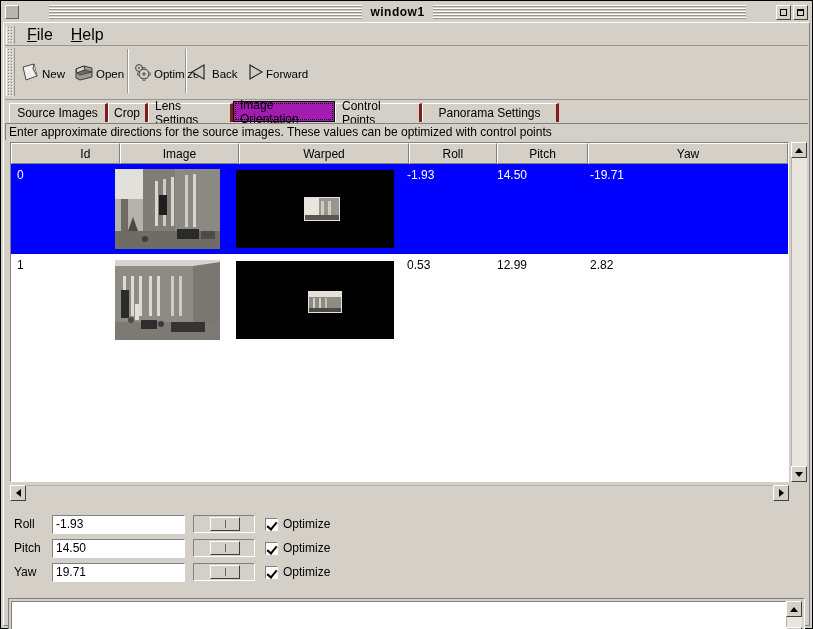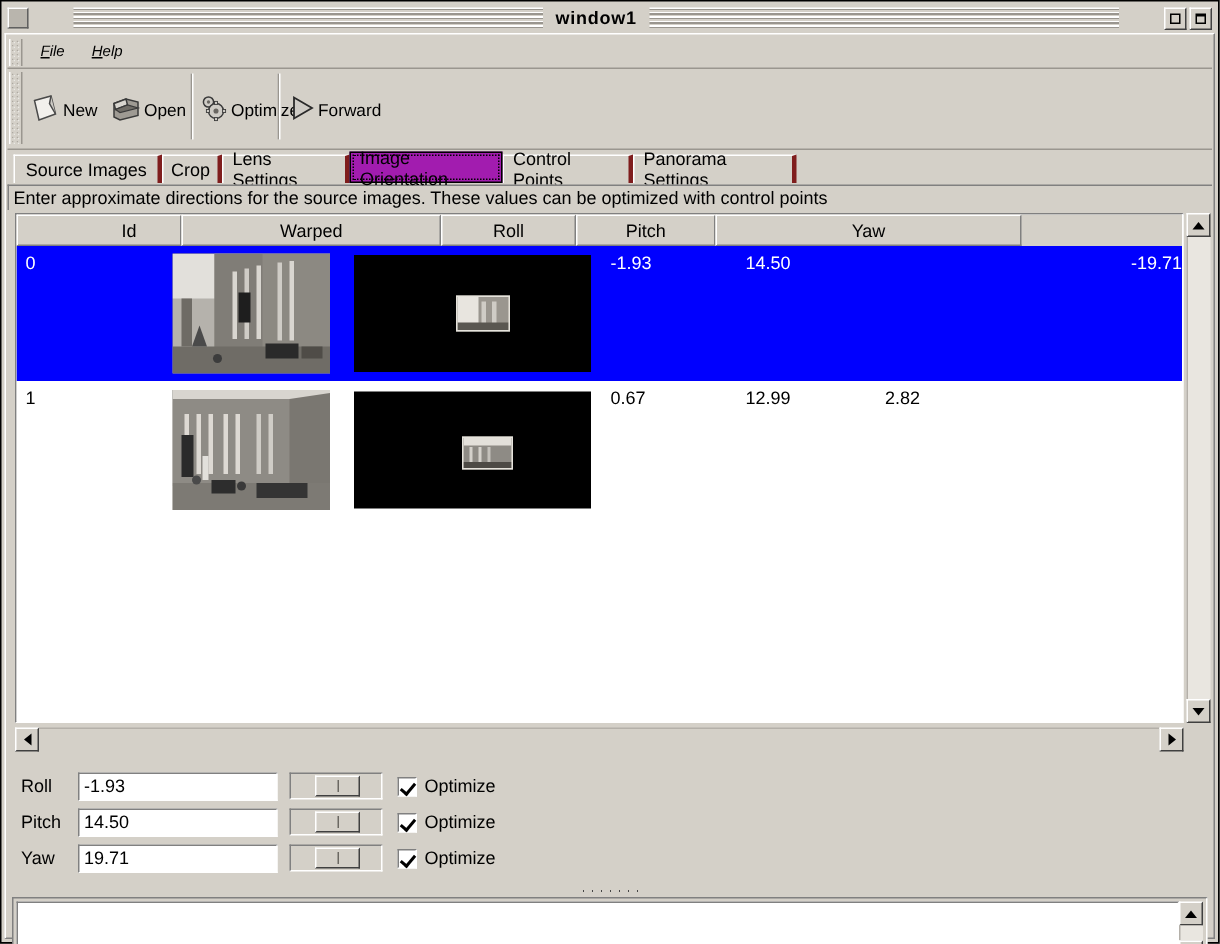--- a/index.html
+++ b/index.html
@@ -102,23 +102,22 @@
       radial-gradient(#8a8680 0.5px, transparent 0.6px),
       radial-gradient(#ffffff 0.5px, transparent 0.6px);
     background-size: 3px 3px, 3px 3px;
     background-position: 0 0, 1px 1px;
     border-left: 1px solid #fff;
     border-right: 1px solid #9a968f;
     box-sizing: border-box;
   }
   .menu-item {
     padding: 2px 9px;
-    font-size: 10px;
+    font-size: 16px;
     line-height: 14px;
-    font-style: italic;
   }
   .menu-item u { text-decoration: underline; }
 
   
   .toolbar {
     position: absolute; left: 1px; top: 23px;
     width: 803px; height: 54px;
     background: #d4d0c8;
     border-bottom: 1px solid #9a968f;
     display: flex; align-items: flex-start;
@@ -429,20 +428,28 @@
             <rect x="18.4" y="12" width="2" height="2" fill="#cfccc6" stroke="#3a3a3a" stroke-width="0.6"></rect>
             <rect x="13" y="17.4" width="2" height="2" fill="#cfccc6" stroke="#3a3a3a" stroke-width="0.6"></rect>
             <rect x="7.6" y="12" width="2" height="2" fill="#cfccc6" stroke="#3a3a3a" stroke-width="0.6"></rect>
           </svg>
         </span>
         <span class="tlabel">Optimize</span>
       </div>
 
       <div class="tsep"></div>
 
+      <div class="tool">
+        <span class="ticon">
+          <svg width="24" height="24" viewBox="0 0 24 24">
+            <polygon points="16,4 16,18 4,11" fill="#cfccc6" stroke="#2a2a2a" stroke-width="1.2"></polygon>
+          </svg>
+        </span>
+        <span class="tlabel">Back</span>
+      </div>
 
       <div class="tool">
         <span class="ticon">
           <svg width="24" height="24" viewBox="0 0 24 24">
             <polygon points="8,4 8,18 20,11" fill="#cfccc6" stroke="#2a2a2a" stroke-width="1.2"></polygon>
           </svg>
         </span>
         <span class="tlabel">Forward</span>
       </div>
     </div>
@@ -456,35 +463,38 @@
       </div>
       <div class="tab" style="left:143px; width:85px;">
         <span>Lens Settings</span>
       </div>
       <div class="tab sel" style="left:228px; width:102px;">
         <span>Image Orientation</span>
       </div>
       <div class="tab" style="left:330px; width:87px;">
         <span>Control Points</span>
       </div>
-      <div class="tab" style="left:417px; width:109px;">
+      <div class="tab" style="left:417px; width:137px;">
         <span>Panorama Settings</span>
       </div>
     </div>
 
     <div class="descline">
       <span>Enter approximate directions for the source images.  These values can be optimized with control points</span>
     </div>
 
     <div class="tablepanel">
       <div class="tbl-sunken">
 
         <div class="hdrrow">
           <div class="hcell" style="width:110px;padding-left:40px;">
             <span>Id</span>
+          </div>
+          <div class="hcell" style="width:122px;">
+            <span>Image</span>
           </div>
           <div class="hcell" style="width:173px;">
             <span>Warped</span>
           </div>
           <div class="hcell" style="width:90px;">
             <span>Roll</span>
           </div>
           <div class="hcell" style="width:93px;">
             <span>Pitch</span>
           </div>
@@ -533,21 +543,21 @@
                   </svg>
                 </div>
               </div>
             </div>
             <div class="cell num" style="width:90px;">
               <span>-1.93</span>
             </div>
             <div class="cell num" style="width:93px;">
               <span>14.50</span>
             </div>
-            <div class="cell num" style="width:204px;justify-content:flex-end;">
+            <div class="cell num" style="width:204px;">
               <span>-19.71</span>
             </div>
           </div>
 
           <div class="row" style="height:92px;">
             <div class="cell num" style="width:95px;">
               <span>1</span>
             </div>
             <div class="cell imgc" style="width:122px;">
               <div class="thumb photo" style="width:105px;height:80px;">
@@ -581,21 +591,21 @@
                     <rect x="0" y="0" width="32" height="5" fill="#e3e0da"></rect>
                     <rect x="4" y="6" width="2" height="10" fill="#d4d1cb"></rect>
                     <rect x="10" y="6" width="2" height="10" fill="#d4d1cb"></rect>
                     <rect x="16" y="6" width="2" height="10" fill="#c4c1bb"></rect>
                     <rect x="0" y="16" width="32" height="4" fill="#4d4a45"></rect>
                   </svg>
                 </div>
               </div>
             </div>
             <div class="cell num" style="width:90px;">
-              <span>0.67</span>
+              <span>0.53</span>
             </div>
             <div class="cell num" style="width:93px;">
               <span>12.99</span>
             </div>
             <div class="cell num" style="width:204px;">
               <span>2.82</span>
             </div>
           </div>
 
         </div>

